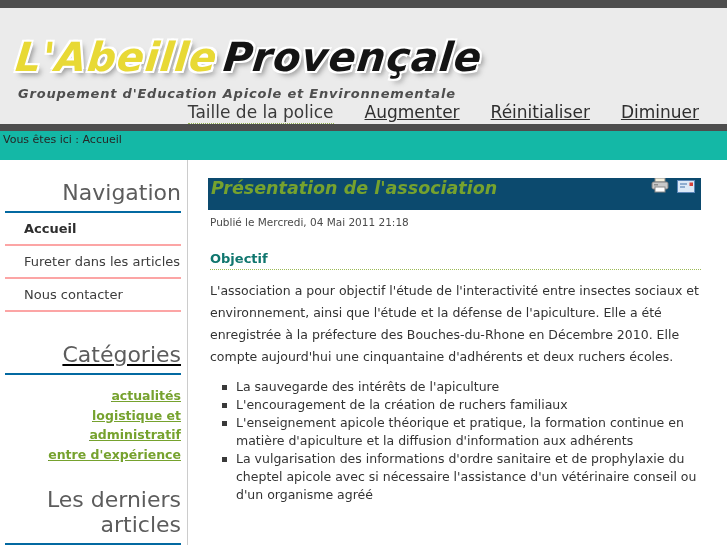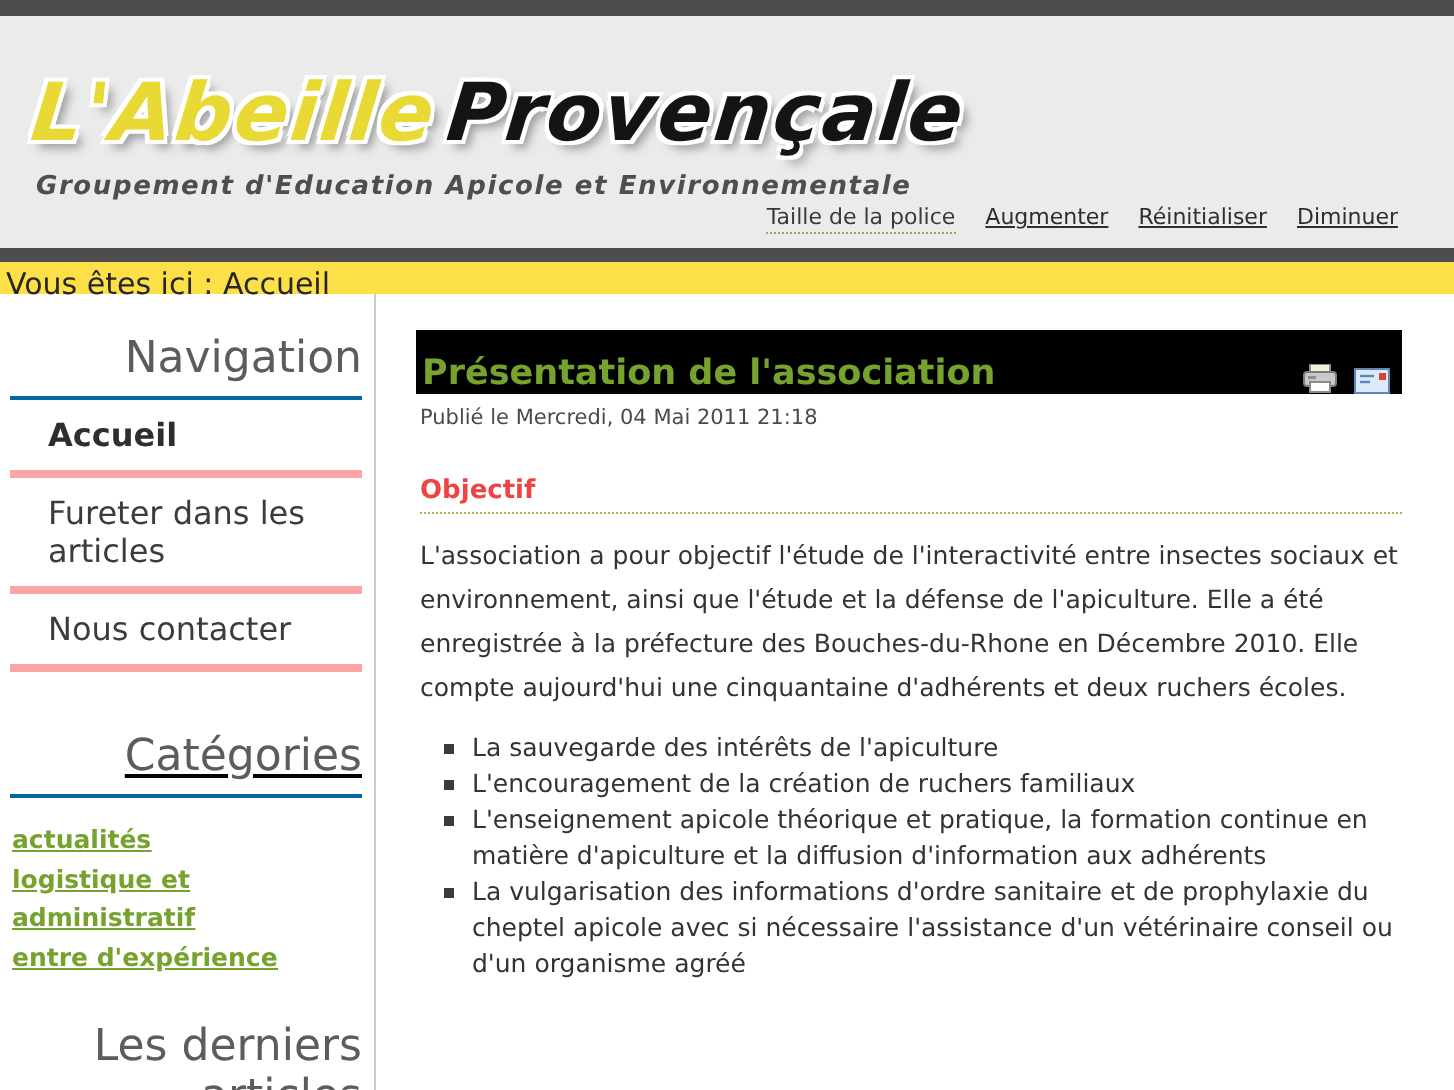--- a/index.html
+++ b/index.html
@@ -16,69 +16,69 @@
           font-style:italic; font-weight:bold; transform:skewX(-6deg);
           letter-spacing:1px; }
   .logo .part1 { font-size:40px; color:#e8d935;
         text-shadow:-2px -2px 0 #fff, 2px -2px 0 #fff, -2px 2px 0 #fff,
                      2px 2px 0 #fff, 4px 4px 5px rgba(90,90,90,.55); }
   .logo .part2 { font-size:40px; color:#141414; margin-left:6px;
         text-shadow:-2px -2px 0 #fff, 2px -2px 0 #fff, -2px 2px 0 #fff,
                      2px 2px 0 #fff, 4px 4px 5px rgba(90,90,90,.55); }
   .tagline { position:absolute; left:18px; top:78px; font-size:13px;
              font-weight:bold; color:#4e4e4e; letter-spacing:.8px;font-style:italic; }
-  .font-controls { position:absolute; right:28px; top:94px; font-size:11px;
-                   color:#3a3a3a; display:flex; gap:15px; align-items:baseline; }
+  .font-controls { position:absolute; right:28px; top:94px; font-size:17px;
+                   color:#3a3a3a; display:flex; gap:31px; align-items:baseline; }
   .font-controls .fc-label { border-bottom:1px dotted #8fae4d; padding-bottom:1px; }
   .font-controls a { color:#2e2e2e; text-decoration:underline; cursor:pointer; }
 
   
-  .breadcrumb { height:16px; background:#fde047; font-size:15px; color:#262626;
+  .breadcrumb { height:29px; background:#14b8a6; font-size:11px; color:#262626;
                 padding:2px 0 0 3px; }
 
   
   .container { display:flex; background:#fff; min-height:399px; }
   .sidebar { width:188px; flex:0 0 188px; border-right:1px solid #cccccc;
              padding:20px 6px 0 5px; }
   .main { width:493px; flex:0 0 493px; margin-left:20px; padding-top:18px; }
 
   
   .module-title { font-size:22px; color:#5c5c5c; font-weight:normal;
                   padding:0 0 6px 2px; border-bottom:2px solid #0369a1;text-align:right; }
   .nav-list { list-style:none; }
-  .nav-list li { border-bottom:4px solid #fca5a5; padding:8px 0 8px 19px;
-                 font-size:16px; color:#3c3c3c; cursor:pointer; }
+  .nav-list li { border-bottom:2px solid #fca5a5; padding:8px 0 8px 19px;
+                 font-size:13px; color:#3c3c3c; cursor:pointer; }
   .nav-list li.current { font-weight:bold; color:#2e2e2e; }
 
   .mod-categories { margin-top:30px;text-decoration:underline; }
-  .cat-list { list-style:none; margin-top:10px; }
+  .cat-list { list-style:none; margin-top:10px;text-align:right; }
   .cat-list li { margin:0 0 1px 1px; }
   .cat-list a { font-size:12.5px; font-weight:bold; color:#76a22e;
                 text-decoration:underline; line-height:13px; cursor:pointer; }
 
   .mod-latest { margin-top:24px; }
   .latest-list { list-style:none; margin-top:12px; }
   .latest-list li { margin:0 0 8px 0; padding-left:19px; }
   .latest-list a { font-size:12.5px; color:#6d28d9; line-height:16px;
                    text-decoration:none; cursor:pointer; display:block;
                    max-width:152px; }
 
   
-  .article-header { background:#000000; height:32px; display:flex;
-                    align-items:flex-end; justify-content:space-between;
-                    padding:0 6px 0 3px; }
+  .article-header { background:#0c4a6e; height:32px; display:flex;
+                    align-items:flex-start; justify-content:space-between;
+                    padding:0 6px 0 3px;font-style:italic; }
   .article-title { font-size:17.5px; font-weight:bold; color:#76a22e; }
   .article-tools { display:flex; gap:8px; align-items:center; }
   .tool-btn { width:18px; height:15px; display:inline-block; cursor:pointer; }
 
   .article-meta { margin:6px 0 0 2px; font-size:10.5px; color:#4a4a4a;
                   line-height:13px; }
 
   .section-heading { margin:22px 0 0 2px; font-size:13px; font-weight:bold;
-                     color:#ef4444; padding-bottom:3px;
+                     color:#0f766e; padding-bottom:3px;
                      border-bottom:1px dotted #9cba55; }
 
   .article-text { margin:10px 0 0 2px; font-size:12.5px; color:#333333;
                   line-height:22px; }
 
   .bullet-list { list-style:none; margin:10px 0 0 2px; }
   .bullet-list li { position:relative; padding-left:26px; font-size:12.5px;
                     color:#333333; line-height:18px; }
   .bullet-list li::before { content:""; position:absolute; left:12px; top:7px;
                     width:5px; height:5px; background:#3a3a3a; }

